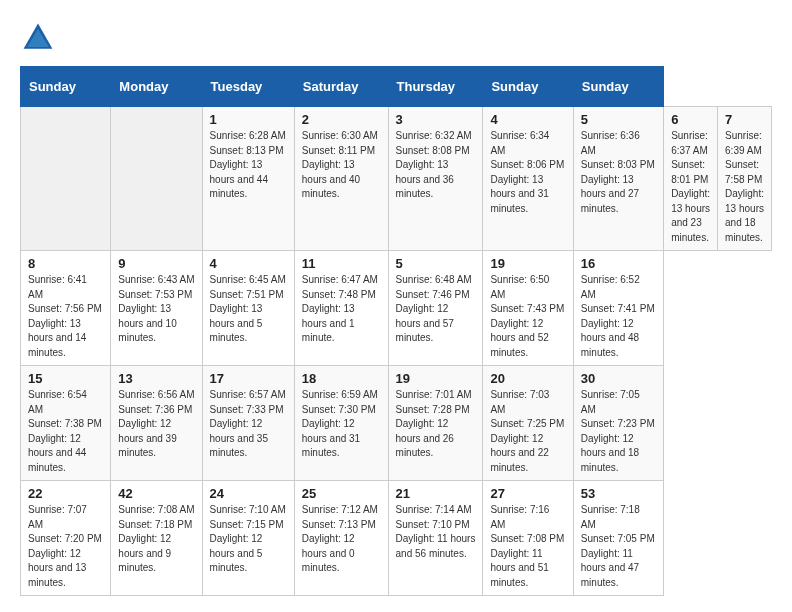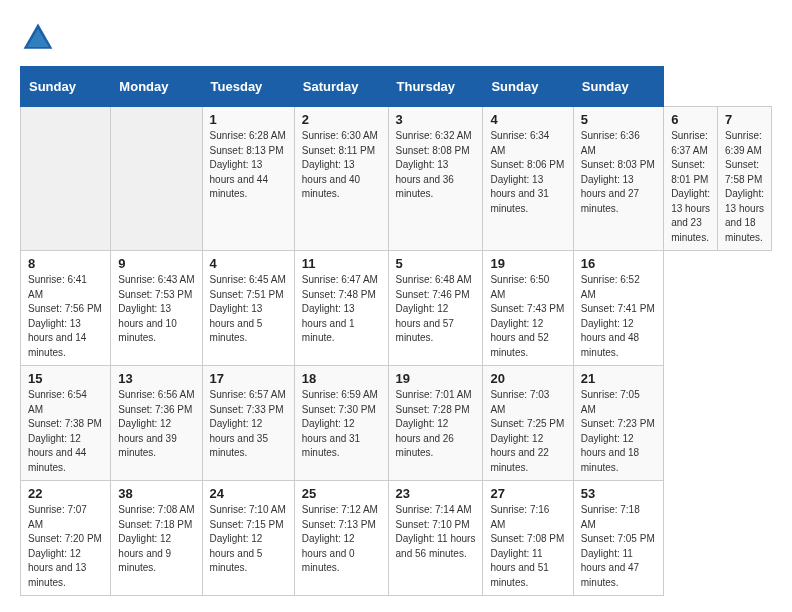--- a/index.html
+++ b/index.html
@@ -199,43 +199,43 @@
         </td>
         <td>
           <span class="day-num">19</span>
 <div class="day-detail">Sunrise: 7:01 AM<br>Sunset: 7:28 PM<br>Daylight: 12 hours and 26 minutes.</div>
         </td>
         <td>
           <span class="day-num">20</span>
 <div class="day-detail">Sunrise: 7:03 AM<br>Sunset: 7:25 PM<br>Daylight: 12 hours and 22 minutes.</div>
         </td>
         <td>
-          <span class="day-num">21</span>
+          <span class="day-num">30</span>
 <div class="day-detail">Sunrise: 7:05 AM<br>Sunset: 7:23 PM<br>Daylight: 12 hours and 18 minutes.</div>
         </td>
       </tr>
       <tr>
         <td>
           <span class="day-num">22</span>
 <div class="day-detail">Sunrise: 7:07 AM<br>Sunset: 7:20 PM<br>Daylight: 12 hours and 13 minutes.</div>
         </td>
         <td>
-          <span class="day-num">38</span>
+          <span class="day-num">42</span>
 <div class="day-detail">Sunrise: 7:08 AM<br>Sunset: 7:18 PM<br>Daylight: 12 hours and 9 minutes.</div>
         </td>
         <td>
           <span class="day-num">24</span>
 <div class="day-detail">Sunrise: 7:10 AM<br>Sunset: 7:15 PM<br>Daylight: 12 hours and 5 minutes.</div>
         </td>
         <td>
           <span class="day-num">25</span>
 <div class="day-detail">Sunrise: 7:12 AM<br>Sunset: 7:13 PM<br>Daylight: 12 hours and 0 minutes.</div>
         </td>
         <td>
-          <span class="day-num">23</span>
+          <span class="day-num">21</span>
 <div class="day-detail">Sunrise: 7:14 AM<br>Sunset: 7:10 PM<br>Daylight: 11 hours and 56 minutes.</div>
         </td>
         <td>
           <span class="day-num">27</span>
 <div class="day-detail">Sunrise: 7:16 AM<br>Sunset: 7:08 PM<br>Daylight: 11 hours and 51 minutes.</div>
         </td>
         <td>
           <span class="day-num">53</span>
 <div class="day-detail">Sunrise: 7:18 AM<br>Sunset: 7:05 PM<br>Daylight: 11 hours and 47 minutes.</div>
         </td>

